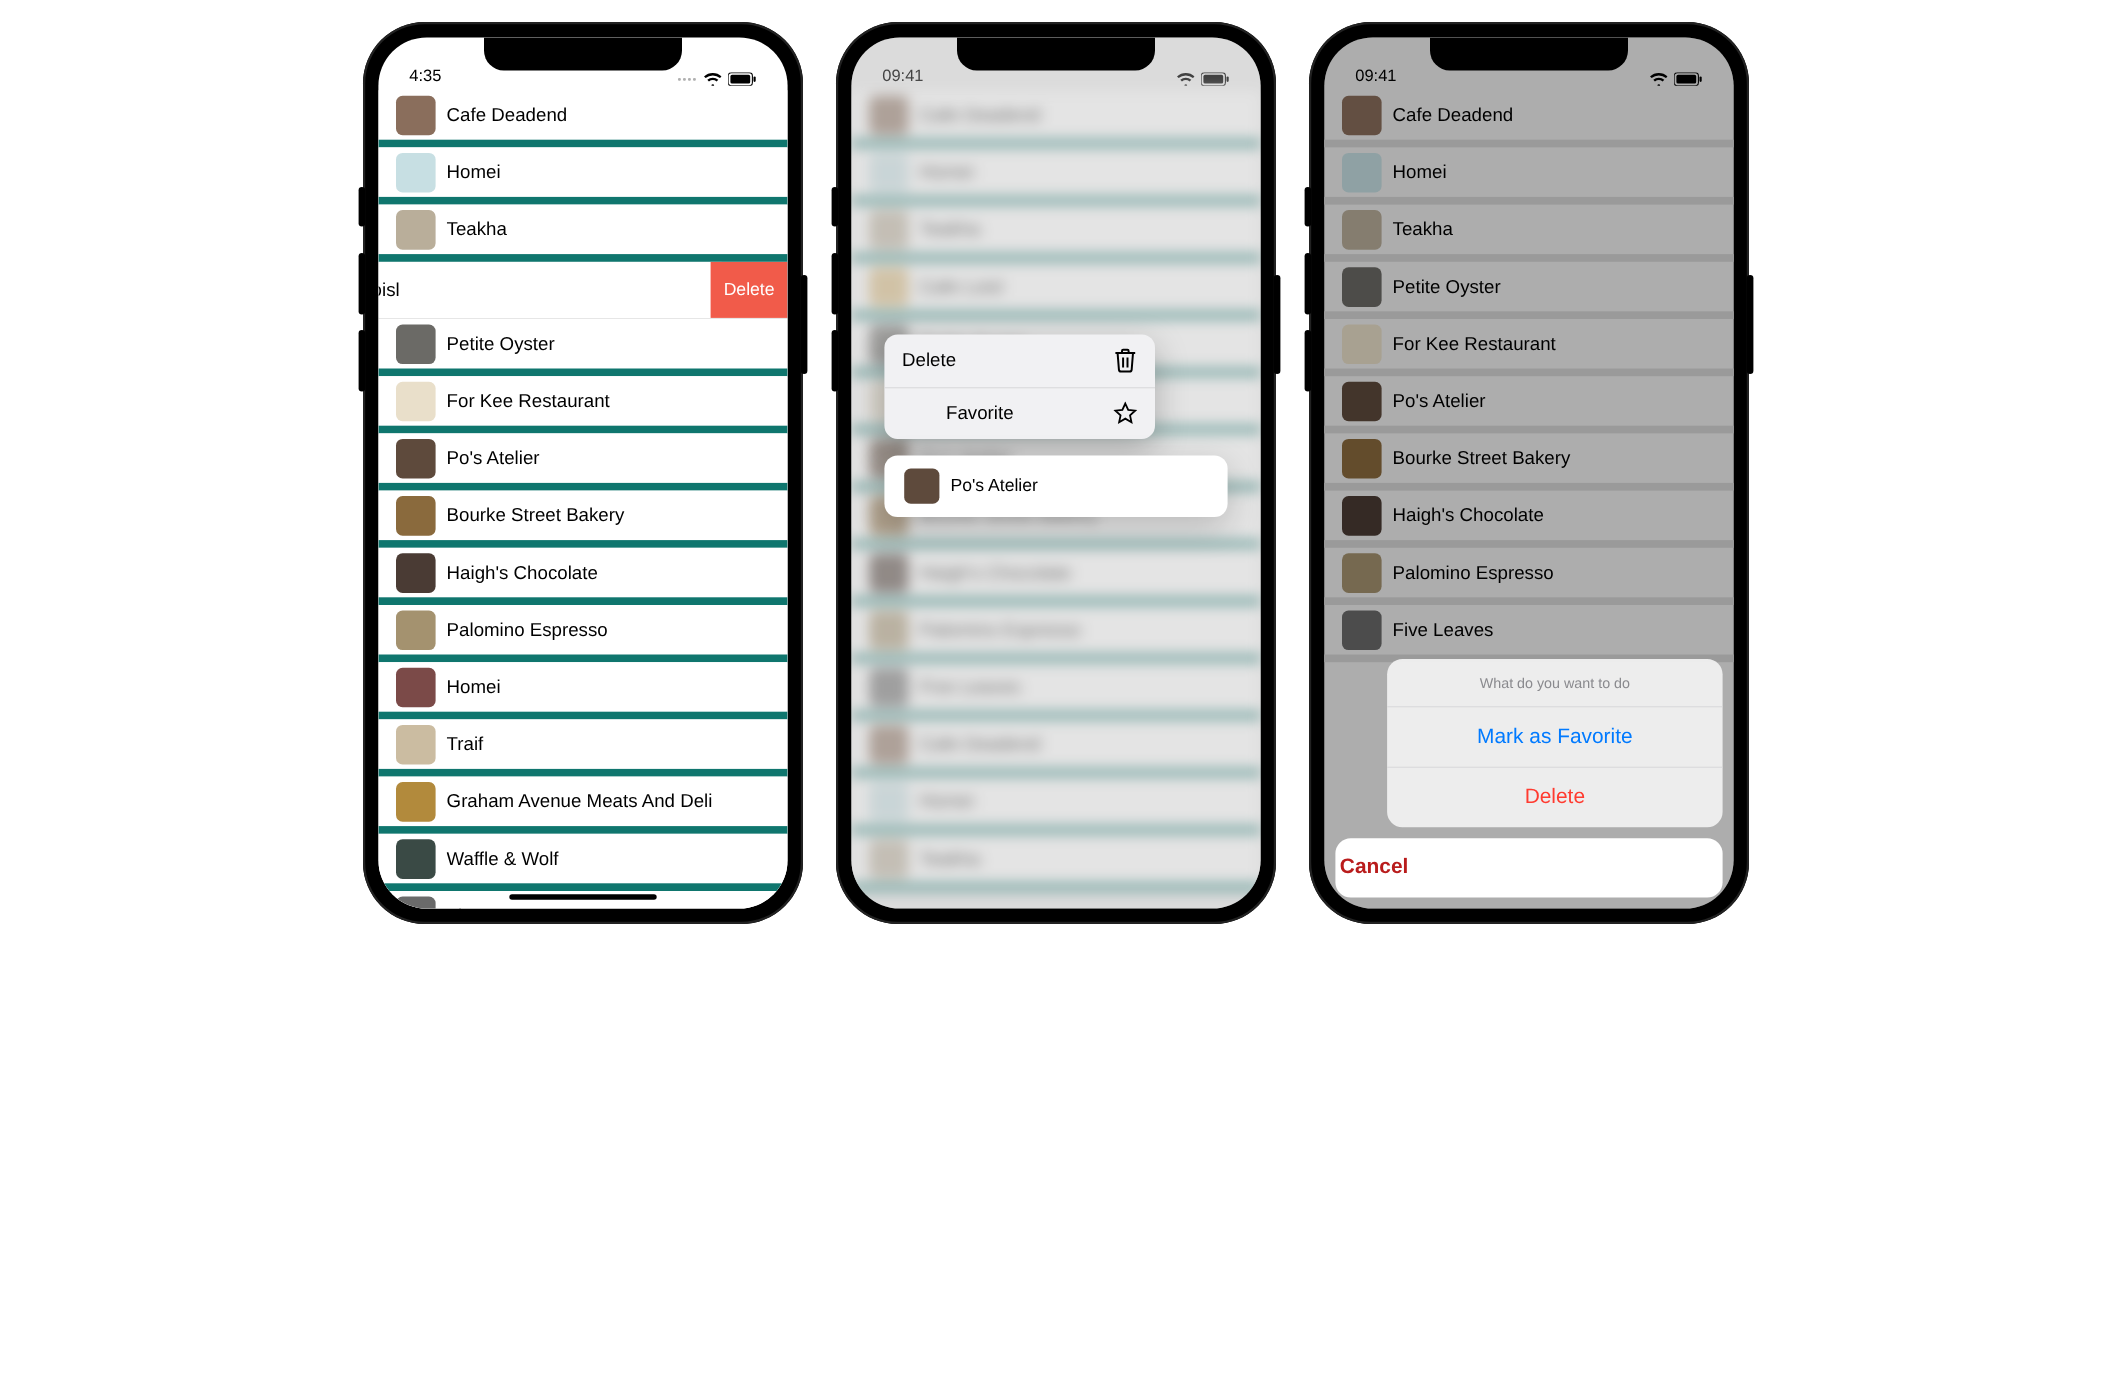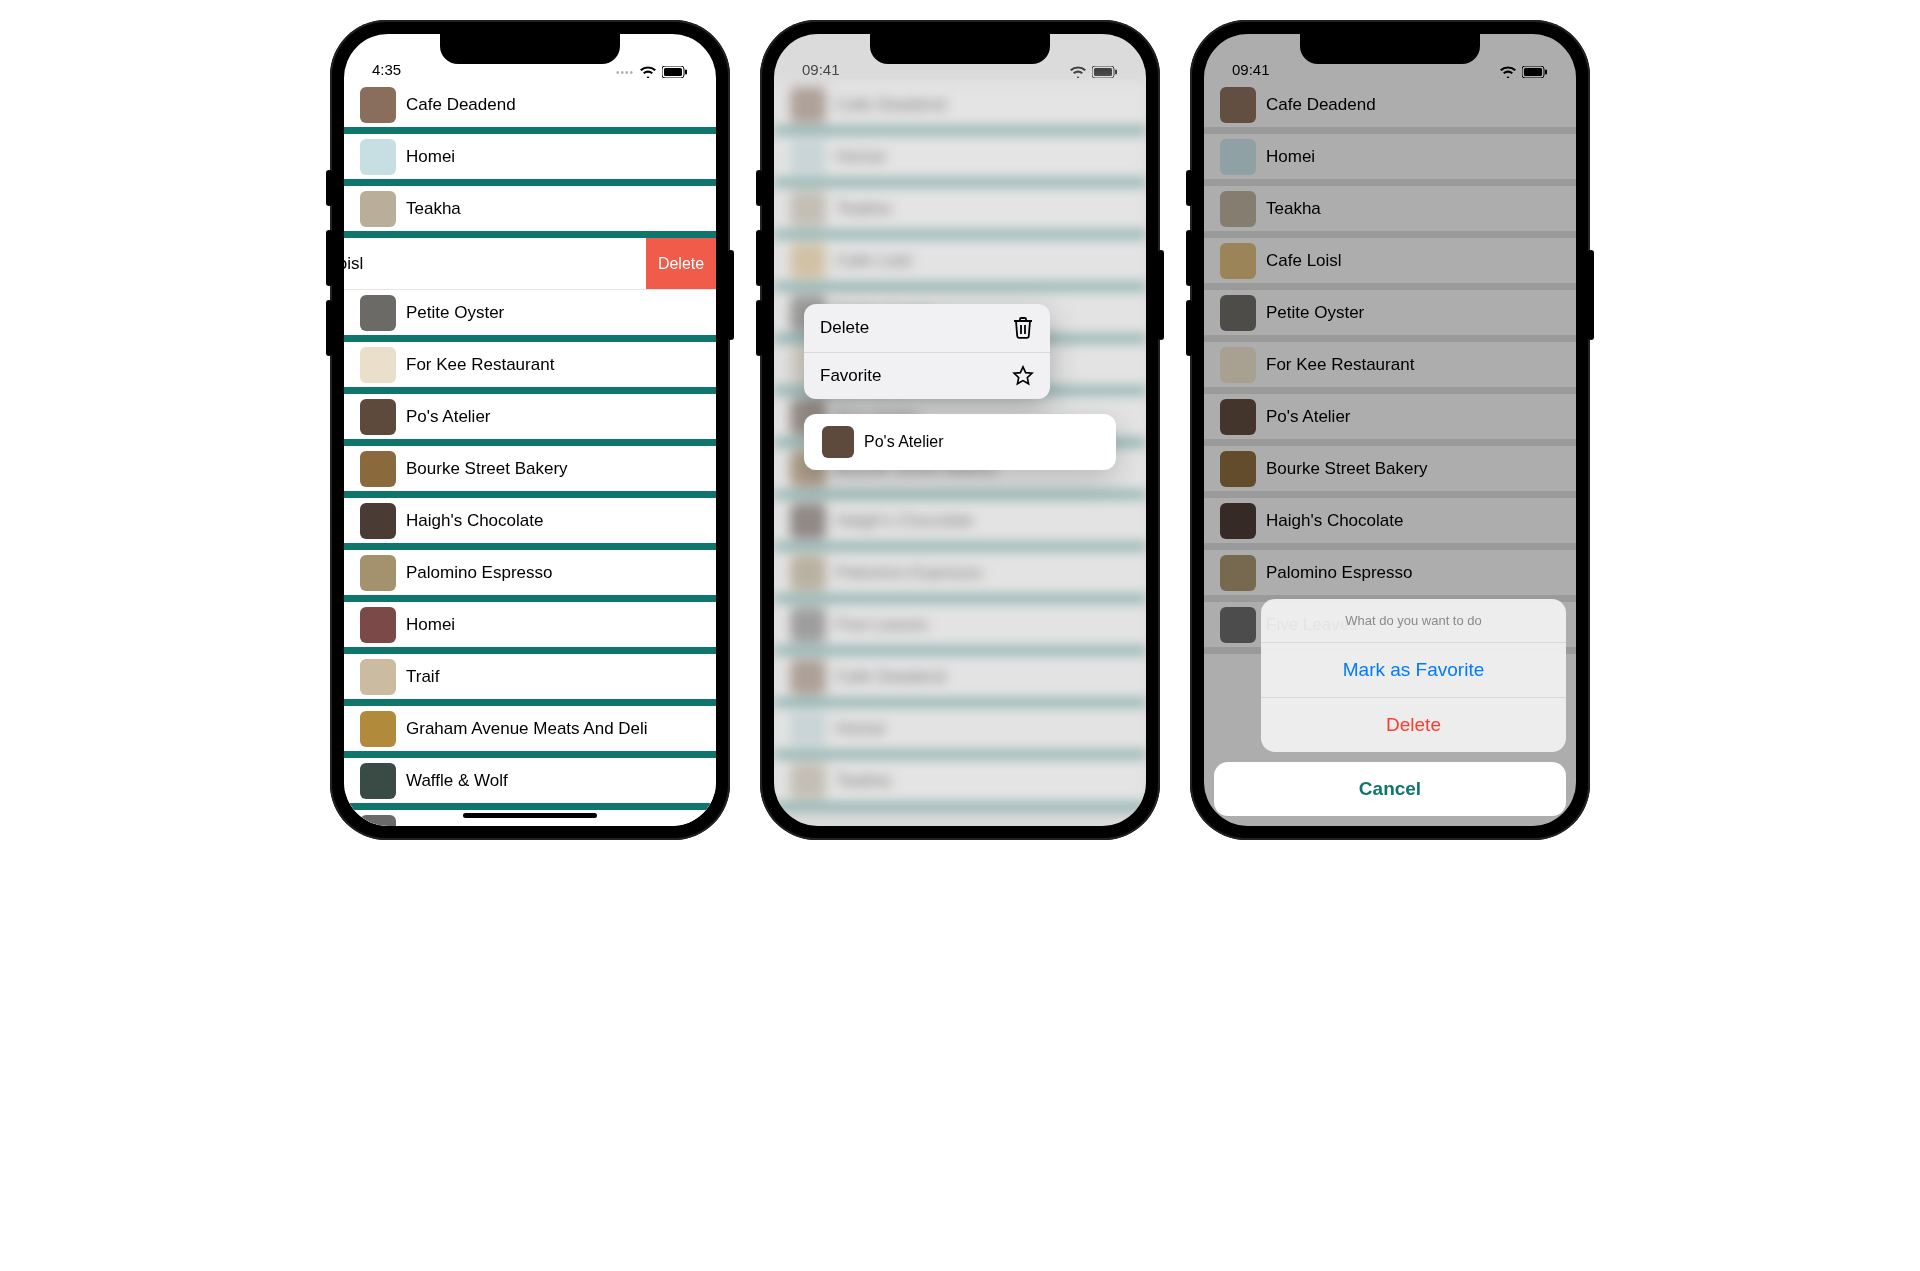--- a/index.html
+++ b/index.html
@@ -87,21 +87,21 @@
     position:absolute; top:270px; left:30px; width:246px;
     background:#f1f1f3; border-radius:12px;
     box-shadow: 0 10px 30px rgba(0,0,0,0.25);
     overflow:hidden;
   }
   .ctx-item {
     display:flex; align-items:center; justify-content:space-between;
     padding:12px 16px; font-size:17px; color:#000;
     border-bottom:1px solid #d9d9db;
   }
-  .ctx-item:last-child { border-bottom:none; }
+  .ctx-item:last-child { border-bottom:none;margin-left:40px; }
   .preview-card {
     position:absolute; top:380px; left:30px; right:30px;
     height:56px;
     background:#fff; border-radius:12px;
     display:flex; align-items:center;
     padding:0 18px;
     box-shadow: 0 10px 30px rgba(0,0,0,0.18);
   }
   .preview-card .thumb { width:32px; height:32px; }
 
@@ -125,22 +125,22 @@
   .sheet-btn {
     text-align:center; font-size:19px;
     padding:16px 0;
     border-bottom:1px solid #d9d9db;
   }
   .sheet-btn:last-child { border-bottom:none; }
   .sheet-btn.default { color:#007AFF; }
   .sheet-btn.destructive { color:#FF3B30; }
   .sheet-cancel {
     background:#fff; border-radius:14px;
-    text-align:center; font-size:19px; font-weight:600; color:#0f766e;
-    padding:16px 17px;
+    text-align:left; font-size:19px; font-weight:600; color:#b91c1c;
+    padding:16px 4px;
   }
   .list3 .row { background:transparent; border-bottom-color:#d6d6d6; }
 </style>
 </head>
 <body>
 
 <div class="phone">
   <div class="side-btn side-l1"></div>
     <div class="side-btn side-l2"></div>
     <div class="side-btn side-l3"></div>
@@ -366,24 +366,20 @@
         </div>
         <div class="row">
           <div class="thumb" style="background:#c7dfe3;"></div>
           <span class="row-label">Homei</span>
         </div>
         <div class="row">
           <div class="thumb" style="background:#b9ae9a;"></div>
           <span class="row-label">Teakha</span>
         </div>
         <div class="row">
-          <div class="thumb" style="background:#d7b77a;"></div>
-          <span class="row-label">Cafe Loisl</span>
-        </div>
-        <div class="row">
           <div class="thumb" style="background:#6b6a66;"></div>
           <span class="row-label">Petite Oyster</span>
         </div>
         <div class="row">
           <div class="thumb" style="background:#e9dfca;"></div>
           <span class="row-label">For Kee Restaurant</span>
         </div>
         <div class="row">
           <div class="thumb" style="background:#5e4a3c;"></div>
           <span class="row-label">Po's Atelier</span>

